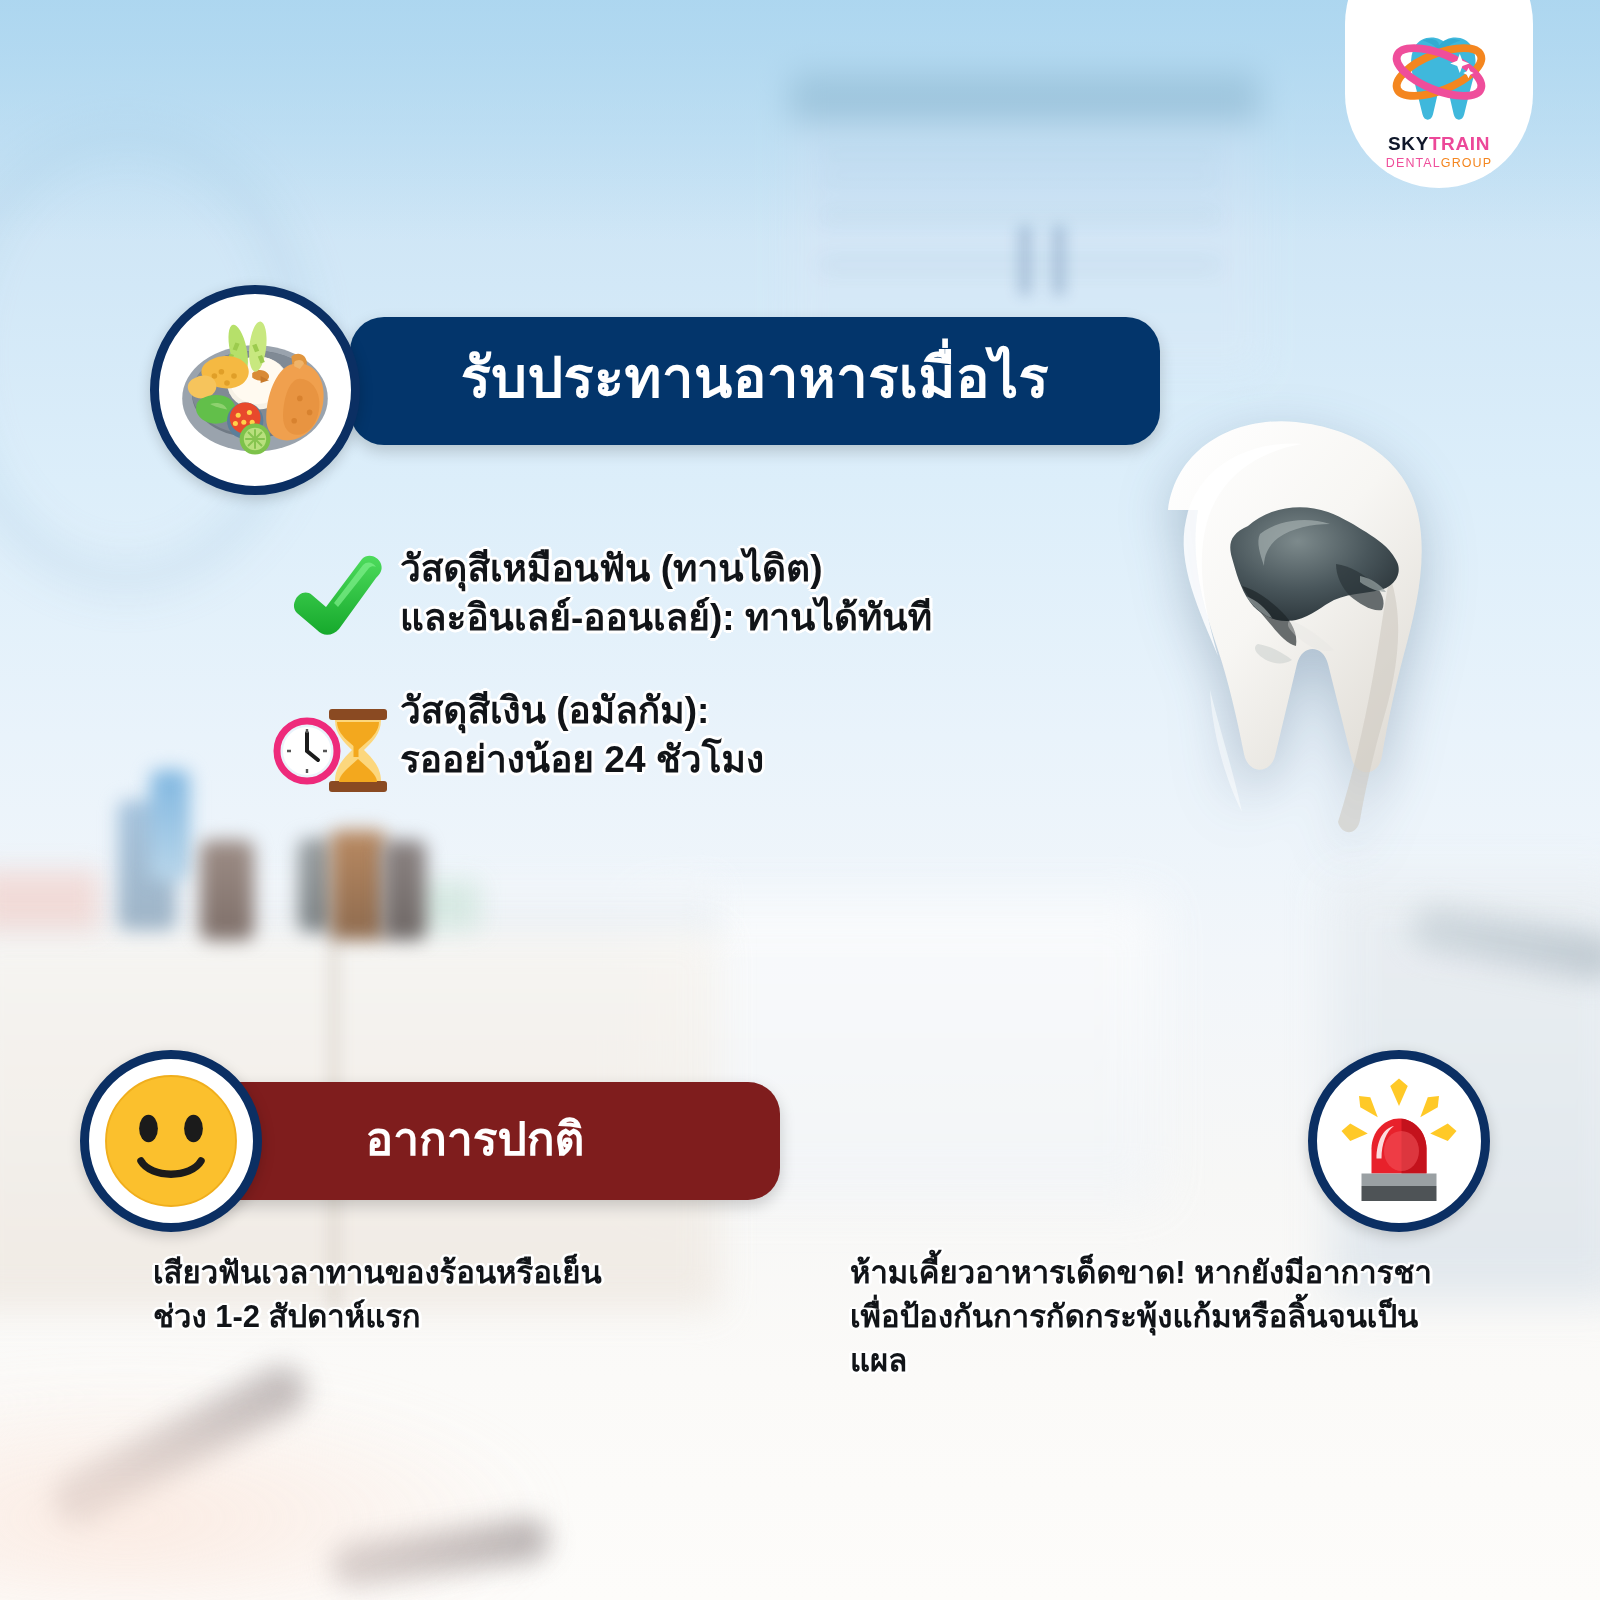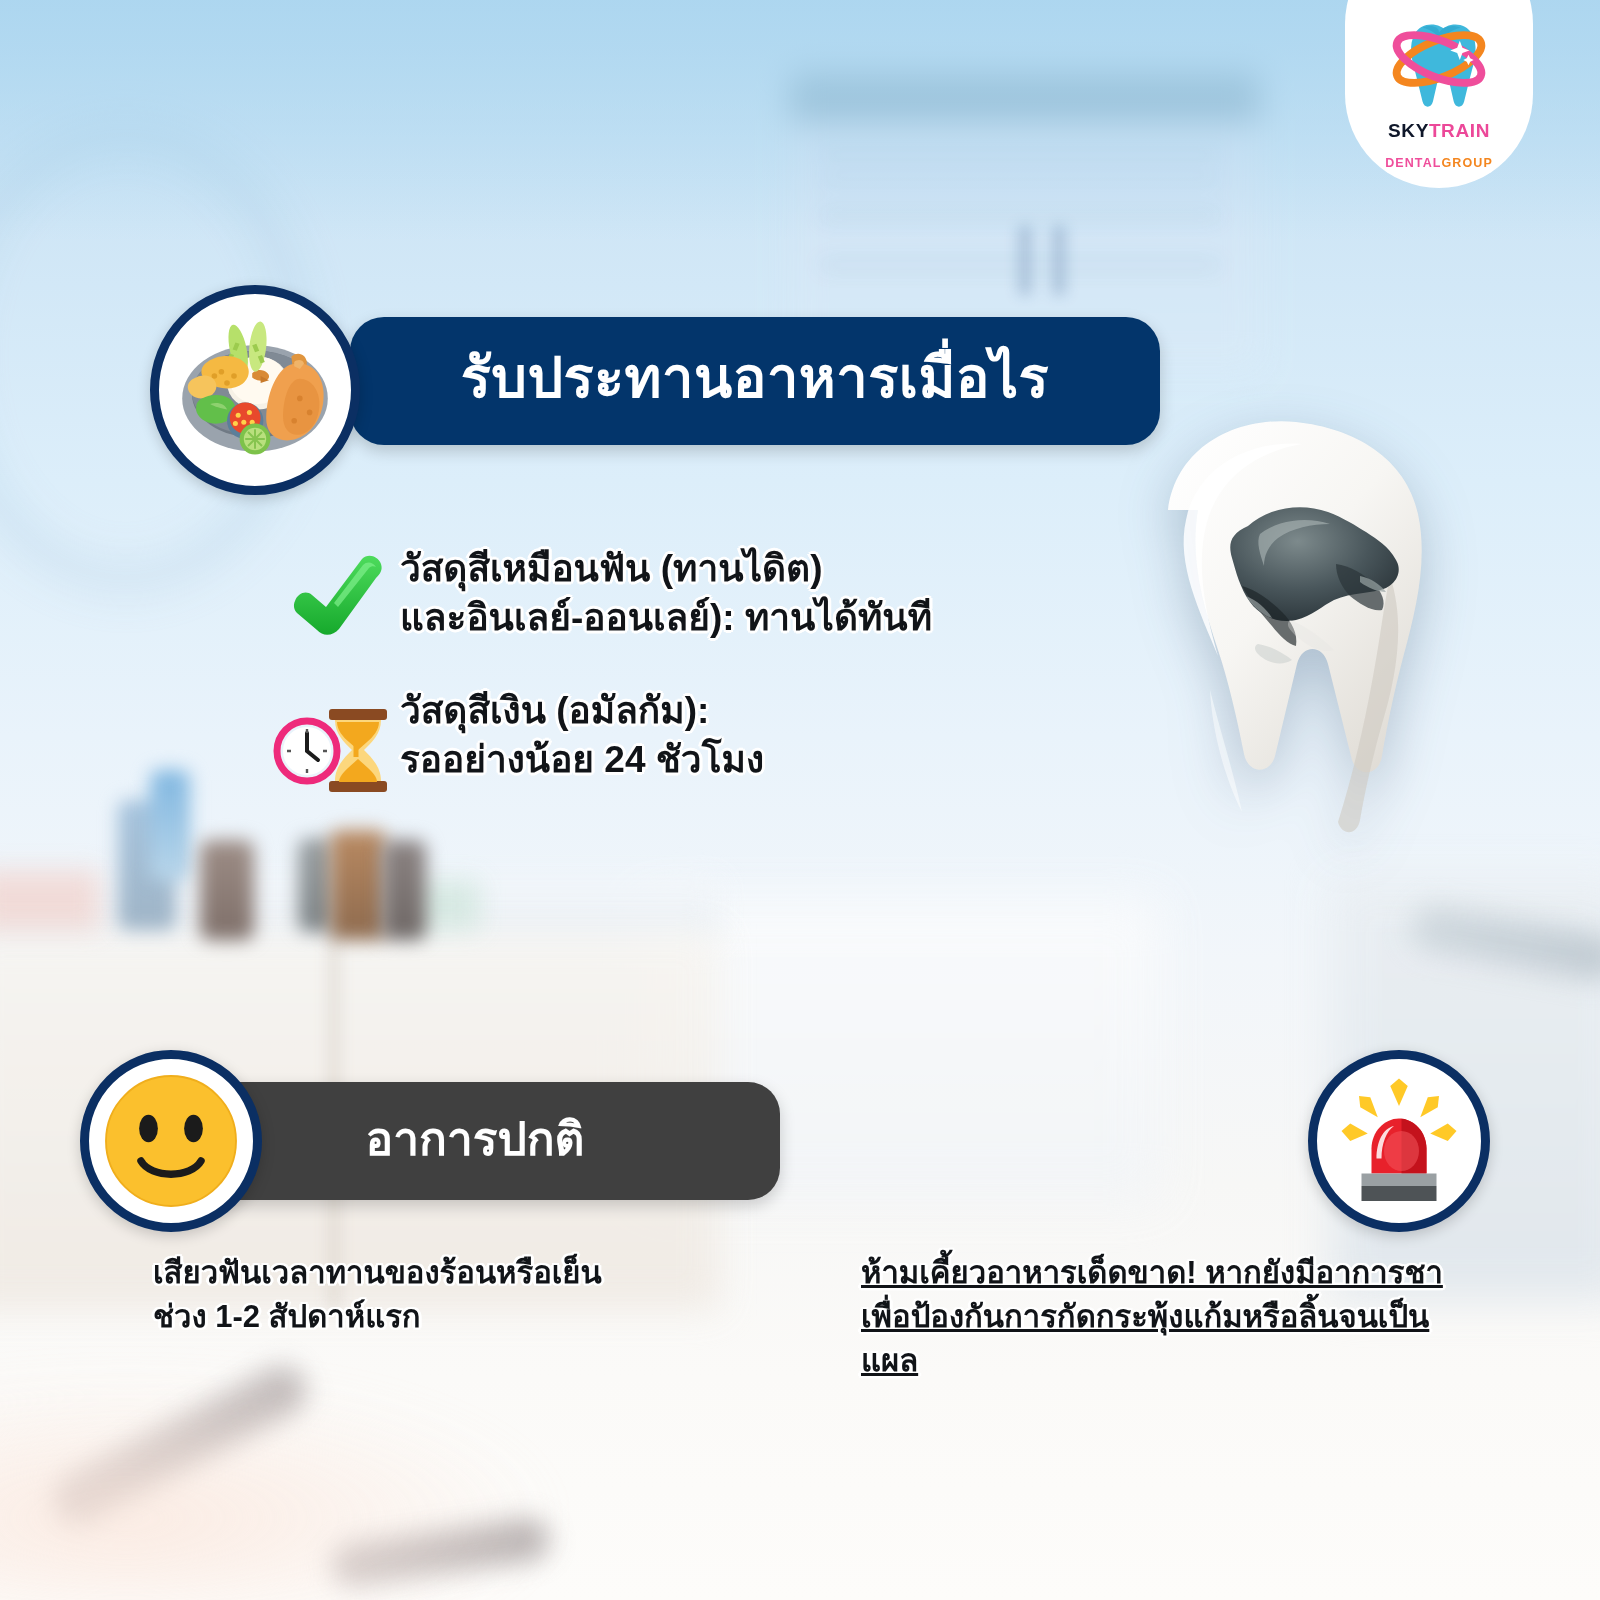--- a/index.html
+++ b/index.html
@@ -103,21 +103,21 @@
   .logo-badge{
     position:absolute;left:1345px;top:-70px;width:188px;height:258px;
     background:#ffffff;border-radius:94px;
     display:flex;flex-direction:column;align-items:center;justify-content:flex-end;
     padding-bottom:18px;box-sizing:border-box;
   }
   .logo-mark{width:104px;height:96px;}
   .logo-name{font-size:19px;font-weight:bold;letter-spacing:.6px;margin-top:2px;}
   .logo-sky{color:#0f172a;}
   .logo-train{color:#ec4899;}
-  .logo-sub{font-size:12.5px;font-weight:bold;letter-spacing:1.1px;margin-top:14px;}
+  .logo-sub{font-size:12.5px;font-weight:normal;letter-spacing:1.1px;margin-top:1px;}
   .logo-dental{color:#ef4e9b;}
   .logo-group{color:#f4861f;}
 
   
   .header-row{position:absolute;left:140px;top:285px;width:900px;height:220px;}
   .header-pill{
     position:absolute;left:210px;top:32px;width:810px;height:128px;
     background:#03356b;border-radius:34px;
     display:flex;align-items:center;justify-content:center;
     box-shadow:0 6px 16px rgba(0,0,0,.18);
@@ -152,39 +152,39 @@
   
   .tooth-wrap{position:absolute;left:1090px;top:390px;width:420px;height:470px;}
   .tooth-wrap svg{width:100%;height:100%;filter:drop-shadow(0 18px 26px rgba(40,70,100,.28));}
 
   
   .sec{position:absolute;}
   .sec-left{left:70px;top:1050px;width:740px;}
   .sec-right{left:830px;top:1050px;width:700px;}
   .sec-bar{position:relative;height:185px;}
   .sec-pill{
-    position:absolute;top:32px;height:118px;background:#404040;border-radius:32px;
+    position:absolute;top:32px;height:118px;background:#7f1d1d;border-radius:32px;
     display:flex;align-items:center;justify-content:center;
     box-shadow:0 6px 16px rgba(0,0,0,.18);
   }
   .sec-pill span{color:#fff;font-size:46px;font-weight:bold;line-height:1;padding-bottom:5px;white-space:nowrap;}
   .pill-left{left:100px;width:610px;}
   .pill-right{left:0px;width:600px;}
   .icon-smile{left:10px;top:0px;width:182px;height:182px;z-index:3;}
   .icon-siren{left:478px;top:0px;width:182px;height:182px;z-index:3;}
   .icon-smile svg,.icon-siren svg{width:150px;height:150px;}
   .sec-body{
     margin-top:16px;font-size:31px;font-weight:bold;color:#111418;line-height:1.42;
     text-shadow:
       -2.4px 0 #fff, 2.4px 0 #fff, 0 -2.4px #fff, 0 2.4px #fff,
       -1.8px -1.8px #fff, 1.8px -1.8px #fff, -1.8px 1.8px #fff, 1.8px 1.8px #fff,
       -3px 0 #fff, 3px 0 #fff;
   }
   .sec-left .sec-body{margin-left:83px;}
-  .sec-right .sec-body{margin-left:31px;text-decoration:underline;}
+  .sec-right .sec-body{margin-left:20px;}
   .sec-body div{white-space:nowrap;}
 </style>
 </head>
 <body>
 
 <div class="stage">
 
   <div class="bg">
     <div class="bg-base"></div>
     <div class="bg-blob b-monitor"></div>

